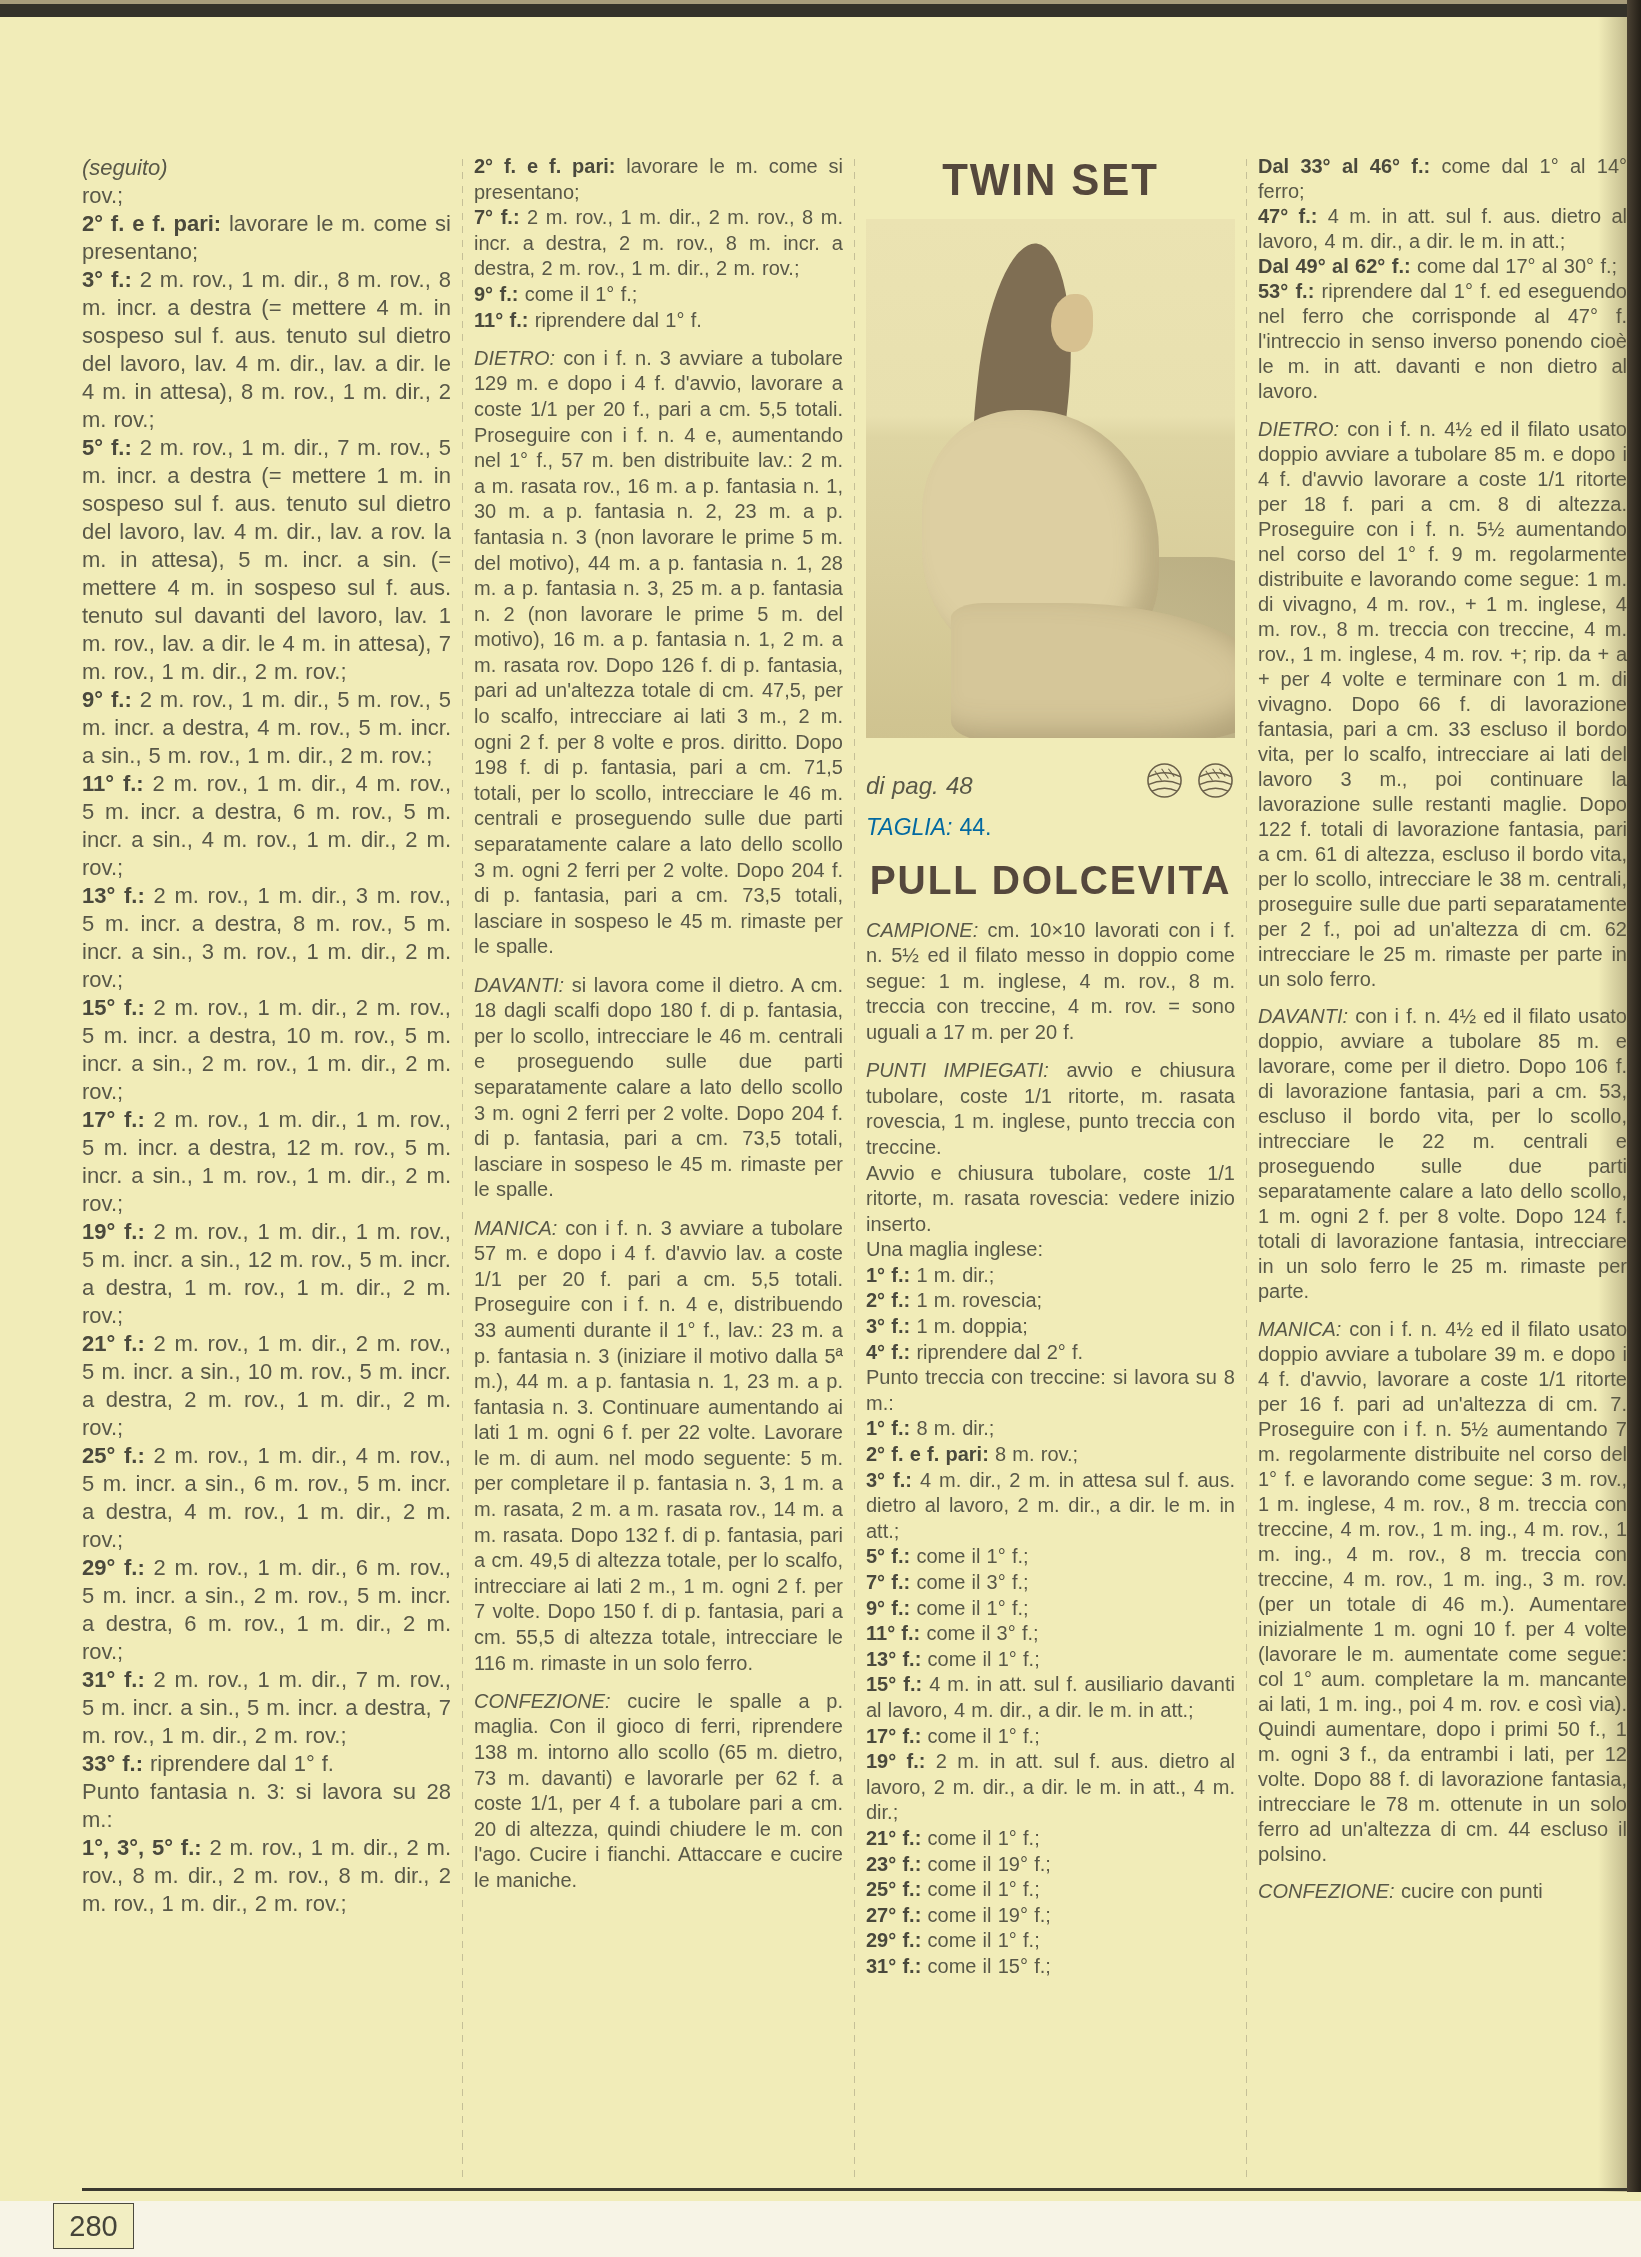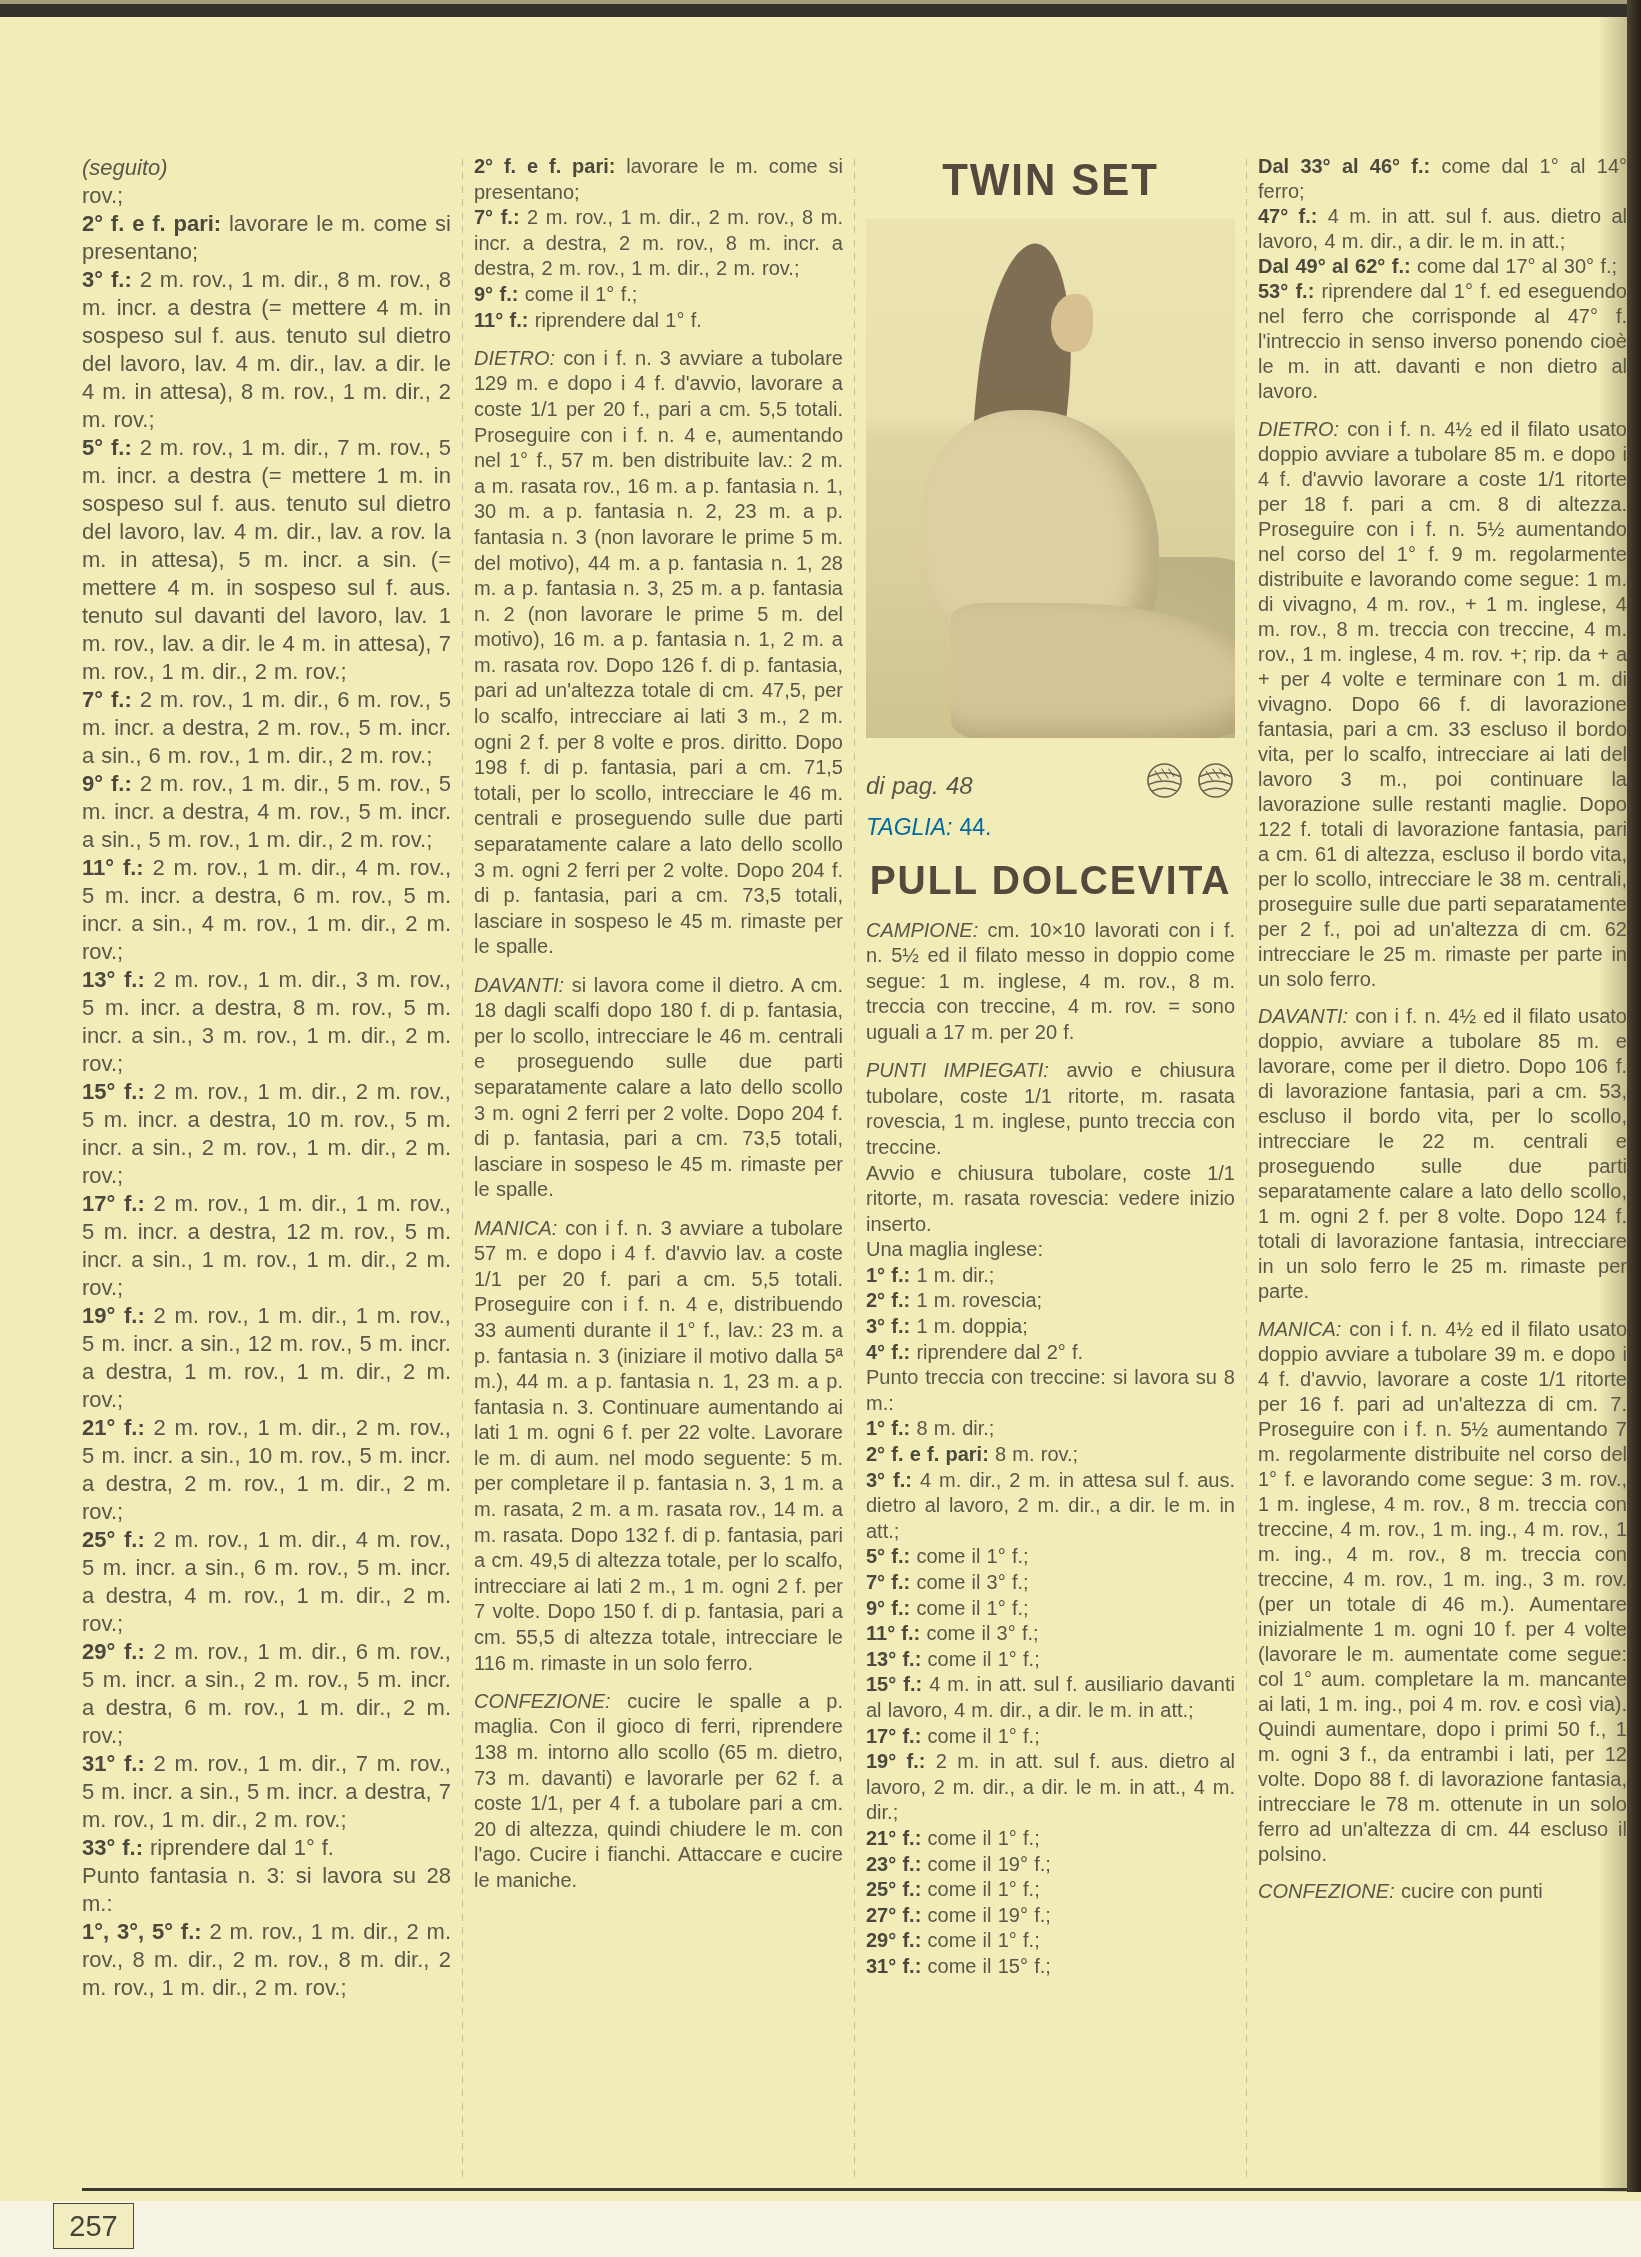--- a/index.html
+++ b/index.html
@@ -69,21 +69,20 @@
   <div class="vrule" style="left:854px"></div>
   <div class="vrule" style="left:1246px"></div>
 
   <div class="content">
     <div class="col col-1">
         <p class="para"><span class="lead italic">(seguito)</span></p>
         <p class="para">rov.;</p>
         <p class="para"><span class="lead bold">2° f. e f. pari: </span>lavorare le m. come si presentano;</p>
         <p class="para"><span class="lead bold">3° f.: </span>2 m. rov., 1 m. dir., 8 m. rov., 8 m. incr. a destra (= mettere 4 m. in sospeso sul f. aus. tenuto sul dietro del lavoro, lav. 4 m. dir., lav. a dir. le 4 m. in attesa), 8 m. rov., 1 m. dir., 2 m. rov.;</p>
         <p class="para"><span class="lead bold">5° f.: </span>2 m. rov., 1 m. dir., 7 m. rov., 5 m. incr. a destra (= mettere 1 m. in sospeso sul f. aus. tenuto sul dietro del lavoro, lav. 4 m. dir., lav. a rov. la m. in attesa), 5 m. incr. a sin. (= mettere 4 m. in sospeso sul f. aus. tenuto sul davanti del lavoro, lav. 1 m. rov., lav. a dir. le 4 m. in attesa), 7 m. rov., 1 m. dir., 2 m. rov.;</p>
-        <p class="para"><span class="lead bold">7° f.: </span>2 m. rov., 1 m. dir., 6 m. rov., 5 m. incr. a destra, 2 m. rov., 5 m. incr. a sin., 6 m. rov., 1 m. dir., 2 m. rov.;</p>
         <p class="para"><span class="lead bold">9° f.: </span>2 m. rov., 1 m. dir., 5 m. rov., 5 m. incr. a destra, 4 m. rov., 5 m. incr. a sin., 5 m. rov., 1 m. dir., 2 m. rov.;</p>
         <p class="para"><span class="lead bold">11° f.: </span>2 m. rov., 1 m. dir., 4 m. rov., 5 m. incr. a destra, 6 m. rov., 5 m. incr. a sin., 4 m. rov., 1 m. dir., 2 m. rov.;</p>
         <p class="para"><span class="lead bold">13° f.: </span>2 m. rov., 1 m. dir., 3 m. rov., 5 m. incr. a destra, 8 m. rov., 5 m. incr. a sin., 3 m. rov., 1 m. dir., 2 m. rov.;</p>
         <p class="para"><span class="lead bold">15° f.: </span>2 m. rov., 1 m. dir., 2 m. rov., 5 m. incr. a destra, 10 m. rov., 5 m. incr. a sin., 2 m. rov., 1 m. dir., 2 m. rov.;</p>
         <p class="para"><span class="lead bold">17° f.: </span>2 m. rov., 1 m. dir., 1 m. rov., 5 m. incr. a destra, 12 m. rov., 5 m. incr. a sin., 1 m. rov., 1 m. dir., 2 m. rov.;</p>
         <p class="para"><span class="lead bold">19° f.: </span>2 m. rov., 1 m. dir., 1 m. rov., 5 m. incr. a sin., 12 m. rov., 5 m. incr. a destra, 1 m. rov., 1 m. dir., 2 m. rov.;</p>
         <p class="para"><span class="lead bold">21° f.: </span>2 m. rov., 1 m. dir., 2 m. rov., 5 m. incr. a sin., 10 m. rov., 5 m. incr. a destra, 2 m. rov., 1 m. dir., 2 m. rov.;</p>
         <p class="para"><span class="lead bold">25° f.: </span>2 m. rov., 1 m. dir., 4 m. rov., 5 m. incr. a sin., 6 m. rov., 5 m. incr. a destra, 4 m. rov., 1 m. dir., 2 m. rov.;</p>
         <p class="para"><span class="lead bold">29° f.: </span>2 m. rov., 1 m. dir., 6 m. rov., 5 m. incr. a sin., 2 m. rov., 5 m. incr. a destra, 6 m. rov., 1 m. dir., 2 m. rov.;</p>
         <p class="para"><span class="lead bold">31° f.: </span>2 m. rov., 1 m. dir., 7 m. rov., 5 m. incr. a sin., 5 m. incr. a destra, 7 m. rov., 1 m. dir., 2 m. rov.;</p>
@@ -170,16 +169,16 @@
         <p class="para"><span class="lead bold">53° f.: </span>riprendere dal 1° f. ed eseguendo nel ferro che corrisponde al 47° f. l'intreccio in senso inverso ponendo cioè le m. in att. davanti e non dietro al lavoro.</p>
         <p class="para gap"><span class="lead italic">DIETRO: </span>con i f. n. 4½ ed il filato usato doppio avviare a tubolare 85 m. e dopo i 4 f. d'avvio lavorare a coste 1/1 ritorte per 18 f. pari a cm. 8 di altezza. Proseguire con i f. n. 5½ aumentando nel corso del 1° f. 9 m. regolarmente distribuite e lavorando come segue: 1 m. di vivagno, 4 m. rov., + 1 m. inglese, 4 m. rov., 8 m. treccia con treccine, 4 m. rov., 1 m. inglese, 4 m. rov. +; rip. da + a + per 4 volte e terminare con 1 m. di vivagno. Dopo 66 f. di lavorazione fantasia, pari a cm. 33 escluso il bordo vita, per lo scalfo, intrecciare ai lati del lavoro 3 m., poi continuare la lavorazione sulle restanti maglie. Dopo 122 f. totali di lavorazione fantasia, pari a cm. 61 di altezza, escluso il bordo vita, per lo scollo, intrecciare le 38 m. centrali, proseguire sulle due parti separatamente per 2 f., poi ad un'altezza di cm. 62 intrecciare le 25 m. rimaste per parte in un solo ferro.</p>
         <p class="para gap"><span class="lead italic">DAVANTI: </span>con i f. n. 4½ ed il filato usato doppio, avviare a tubolare 85 m. e lavorare, come per il dietro. Dopo 106 f. di lavorazione fantasia, pari a cm. 53, escluso il bordo vita, per lo scollo, intrecciare le 22 m. centrali e proseguendo sulle due parti separatamente calare a lato dello scollo, 1 m. ogni 2 f. per 8 volte. Dopo 124 f. totali di lavorazione fantasia, intrecciare in un solo ferro le 25 m. rimaste per parte.</p>
         <p class="para gap"><span class="lead italic">MANICA: </span>con i f. n. 4½ ed il filato usato doppio avviare a tubolare 39 m. e dopo i 4 f. d'avvio, lavorare a coste 1/1 ritorte per 16 f. pari ad un'altezza di cm. 7. Proseguire con i f. n. 5½ aumentando 7 m. regolarmente distribuite nel corso del 1° f. e lavorando come segue: 3 m. rov., 1 m. inglese, 4 m. rov., 8 m. treccia con treccine, 4 m. rov., 1 m. ing., 4 m. rov., 1 m. ing., 4 m. rov., 8 m. treccia con treccine, 4 m. rov., 1 m. ing., 3 m. rov. (per un totale di 46 m.). Aumentare inizialmente 1 m. ogni 10 f. per 4 volte (lavorare le m. aumentate come segue: col 1° aum. completare la m. mancante ai lati, 1 m. ing., poi 4 m. rov. e così via). Quindi aumentare, dopo i primi 50 f., 1 m. ogni 3 f., da entrambi i lati, per 12 volte. Dopo 88 f. di lavorazione fantasia, intrecciare le 78 m. ottenute in un solo ferro ad un'altezza di cm. 44 escluso il polsino.</p>
         <p class="para gap"><span class="lead italic">CONFEZIONE: </span>cucire con punti</p>
       </div>
   </div>
 
   <div class="bottom-rule"></div>
   <div class="page-number-box">
-    <span>257</span>
+    <span>280</span>
   </div>
 </div>
 
 
 </body></html>

